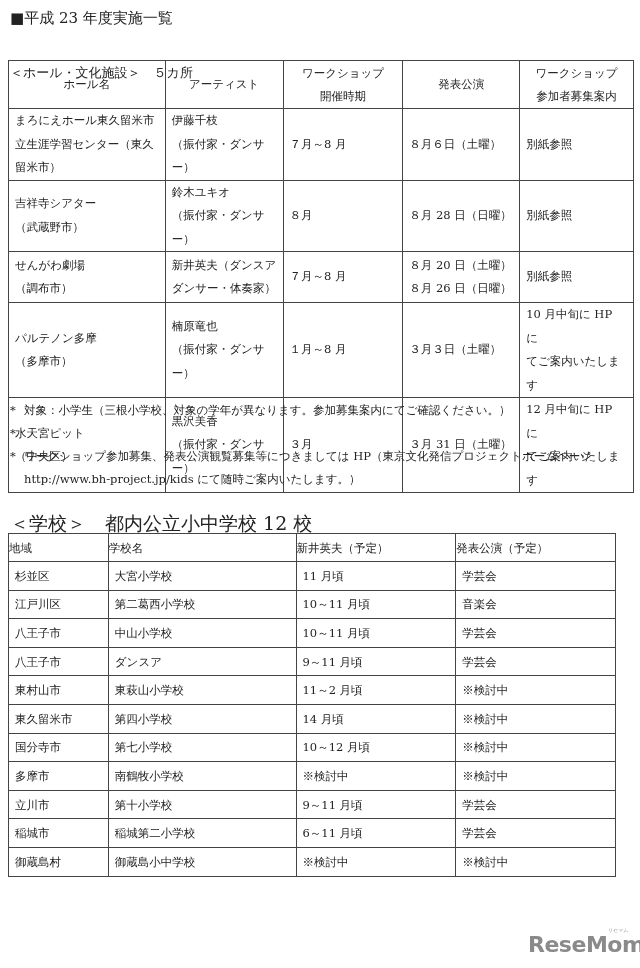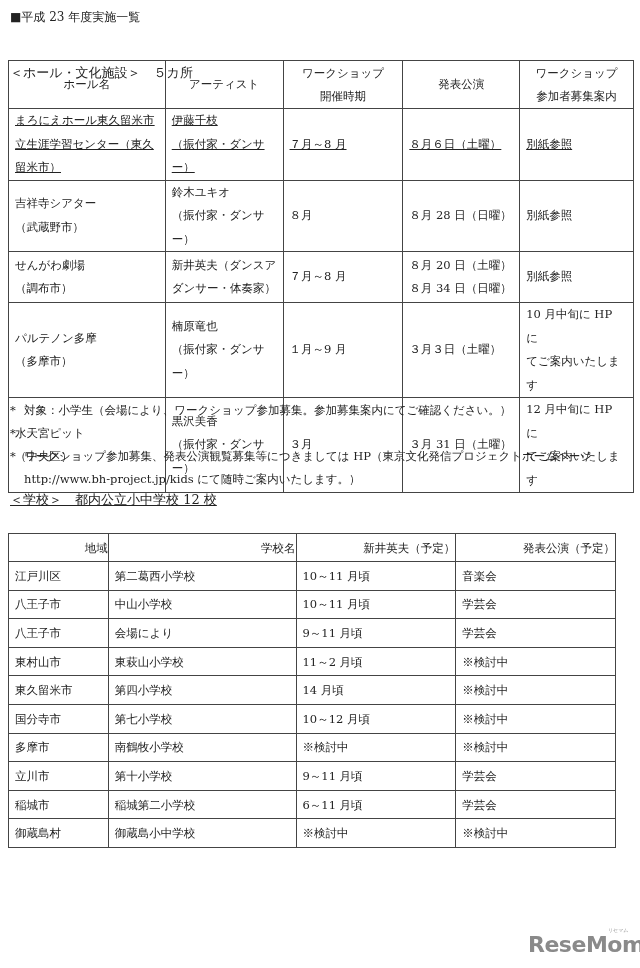--- a/index.html
+++ b/index.html
@@ -1,30 +1,30 @@
 <!DOCTYPE html>
 <html><head>
 <meta charset="utf-8">
 <style>
   * { box-sizing: border-box; margin: 0; padding: 0; }
   body { width: 640px; height: 968px; background: #ffffff; color: #222; font-family: "DejaVu Serif", "Liberation Serif", serif; font-size: 11.5px; position: relative; overflow: hidden; }
-  .title { position: absolute; left: 10px; top: 9px; font-size: 12px; text-align: right; }
+  .title { position: absolute; left: 10px; top: 9px; font-size: 15px; text-align: right; }
   .sec1 { position: absolute; left: 10px; top: 55px; font-size: 13px; margin-top: 9px; }
   table { border-collapse: collapse; position: absolute; }
   td, th { border: 1px solid #444; font-weight: normal; vertical-align: middle; line-height: 25px; }
   #t1 { left: 8px; top: 60px; width: 626px; }
   #t1 th { text-align: center; height: 48px; line-height: 23px; }
   #t1 td { padding: 0 6px; }
   #t1 td.l { line-height: 23.5px; }
   .notes { position: absolute; left: 10px; top: 399px; font-size: 11.5px; line-height: 23px; width: 625px; }
   .notes .n { display: flex; }
   .notes .star { width: 14px; flex-shrink: 0; }
-  .sec2 { position: absolute; left: 10px; top: 491px; font-size: 13px; text-decoration: underline; }
+  .sec2 { position: absolute; left: 10px; top: 511px; font-size: 19px; }
   #t2 { left: 8px; top: 533px; width: 608px; }
-  #t2 th { text-align: right; height: 28px; line-height: 26px; margin-top: 9px; }
+  #t2 th { text-align: left; height: 28px; line-height: 26px; margin-top: 9px; }
   #t2 td { padding: 0 6px; height: 28.6px; line-height: 26px; }
   .logo { position: absolute; left: 528px; top: 932px; font-family: "DejaVu Sans", sans-serif; font-weight: bold; font-size: 22px; color: #8a8a8a; letter-spacing: -0.5px; }
   .logo-small { position: absolute; left: 608px; top: 927px; font-size: 5px; color: #999; font-family: "DejaVu Sans", sans-serif; }
 </style>
 </head>
 <body>
 
 <div class="title">■平成 23 年度実施一覧</div>
 <div class="sec1">＜ホール・文化施設＞　５カ所</div>
 
@@ -45,21 +45,21 @@
           <div>開催時期</div>
         </th>
       <th><span>発表公演</span></th>
       <th>
           <div>ワークショップ</div>
           <div>参加者募集案内</div>
         </th>
     </tr>
   </thead>
   <tbody id="t1body">
-      <tr style="height: 71px; text-decoration: underline;">
+      <tr style="height: 71px;">
         <td class="l">
           <div>まろにえホール東久留米市</div>
           <div>立生涯学習センター（東久</div>
           <div>留米市）</div>
         </td>
         <td class="l">
           <div>伊藤千枝</div>
           <div>（振付家・ダンサー）</div>
         </td>
         <td class="l">
@@ -98,37 +98,37 @@
         </td>
         <td class="l">
           <div>新井英夫（ダンスア</div>
           <div>ダンサー・体奏家）</div>
         </td>
         <td class="l">
           <div>７月～8 月</div>
         </td>
         <td class="l">
           <div>８月 20 日（土曜）</div>
-          <div>８月 34 日（日曜）</div>
+          <div>８月 26 日（日曜）</div>
         </td>
         <td class="l">
           <div>別紙参照</div>
         </td>
       </tr>
       <tr style="height: 51px;">
         <td class="l">
           <div>パルテノン多摩</div>
           <div>（多摩市）</div>
         </td>
         <td class="l">
           <div>楠原竜也</div>
           <div>（振付家・ダンサー）</div>
         </td>
         <td class="l">
-          <div>１月～9 月</div>
+          <div>１月～8 月</div>
         </td>
         <td class="l">
           <div>３月３日（土曜）</div>
         </td>
         <td class="l">
           <div>10 月中旬に HP に</div>
           <div>てご案内いたします</div>
         </td>
       </tr>
       <tr style="height: 51px;">
@@ -150,21 +150,21 @@
           <div>12 月中旬に HP に</div>
           <div>てご案内いたします</div>
         </td>
       </tr>
     </tbody>
 </table>
 
 <div class="notes" id="notes">
     <div class="n">
       <span class="star">*</span>
-      <span>対象：小学生（会場により、ワークショップ参加募集。参加募集案内にてご確認ください。）</span>
+      <span>対象：小学生（三根小学校、対象の学年が異なります。参加募集案内にてご確認ください。）</span>
     </div>
     <div class="n">
       <span class="star">*</span>
     </div>
     <div class="n">
       <span class="star">*</span>
       <span>ワークショップ参加募集、発表公演観覧募集等につきましては HP（東京文化発信プロジェクトホームページ http://www.bh-project.jp/kids にて随時ご案内いたします。）</span>
     </div>
   </div>
 
@@ -180,34 +180,40 @@
   <thead>
     <tr>
       <th>地域</th>
       <th>学校名</th>
       <th>新井英夫（予定）</th>
       <th>発表公演（予定）</th>
     </tr>
   </thead>
   <tbody id="t2body">
       <tr>
+        <td>杉並区</td>
+        <td>大宮小学校</td>
+        <td>11 月頃</td>
+        <td>学芸会</td>
+      </tr>
+      <tr>
         <td>江戸川区</td>
         <td>第二葛西小学校</td>
         <td>10～11 月頃</td>
         <td>音楽会</td>
       </tr>
       <tr>
         <td>八王子市</td>
         <td>中山小学校</td>
         <td>10～11 月頃</td>
         <td>学芸会</td>
       </tr>
       <tr>
         <td>八王子市</td>
-        <td>会場により</td>
+        <td>ダンスア</td>
         <td>9～11 月頃</td>
         <td>学芸会</td>
       </tr>
       <tr>
         <td>東村山市</td>
         <td>東萩山小学校</td>
         <td>11～2 月頃</td>
         <td>※検討中</td>
       </tr>
       <tr>

